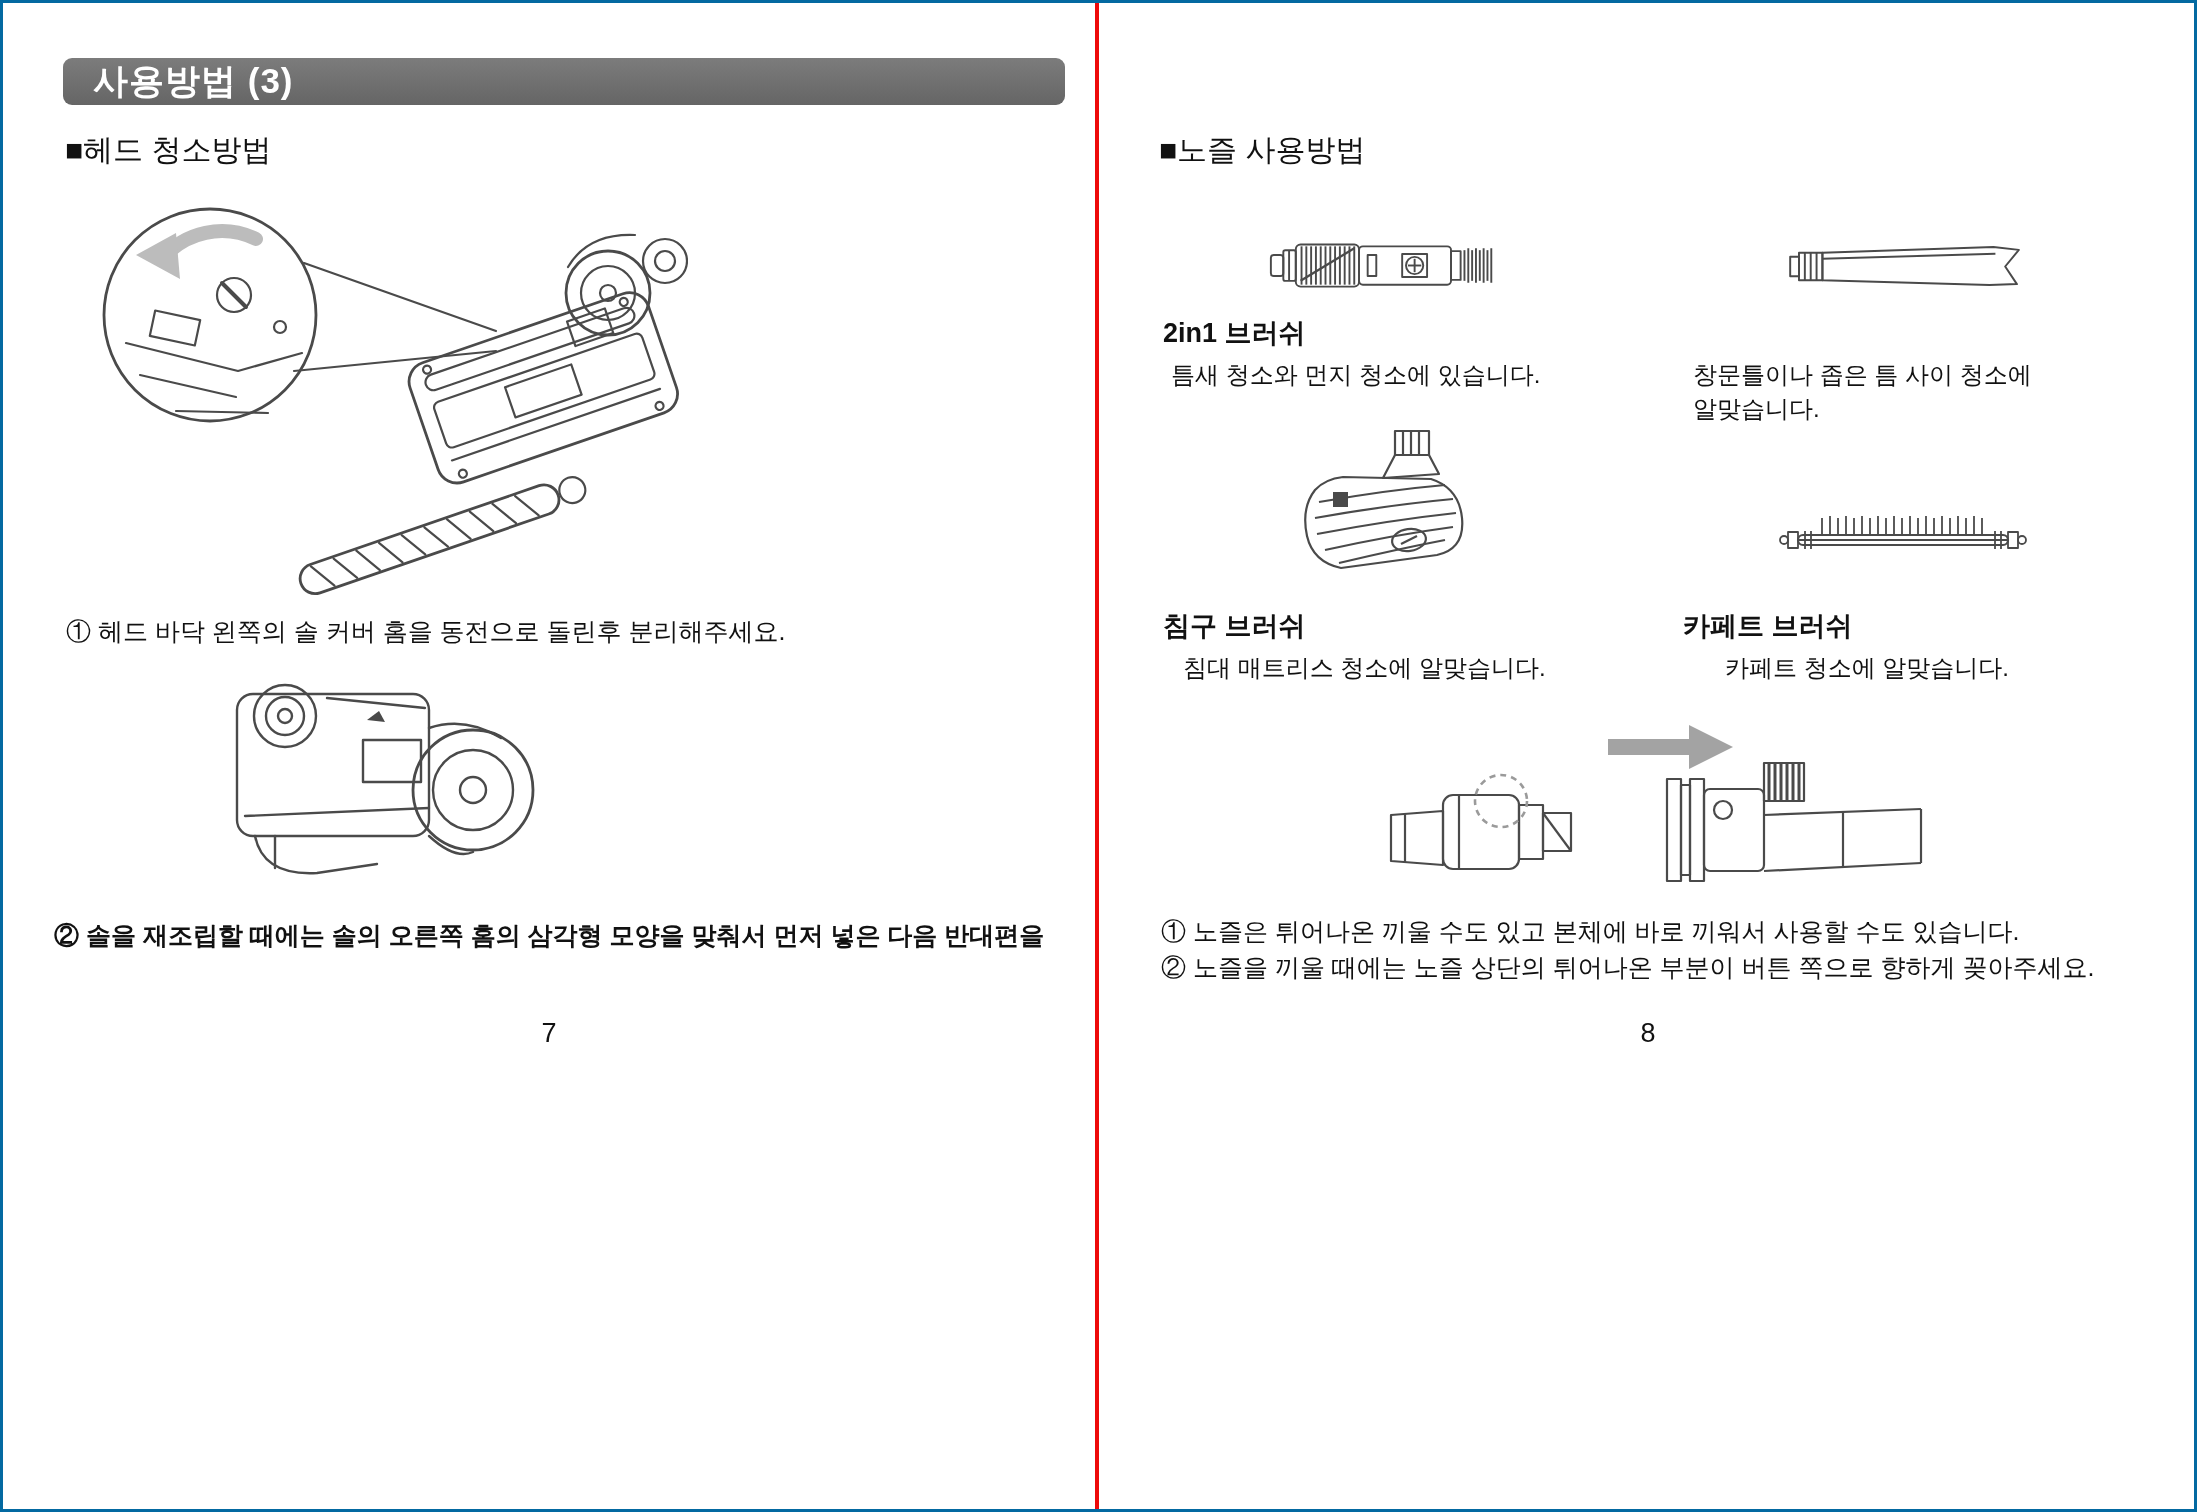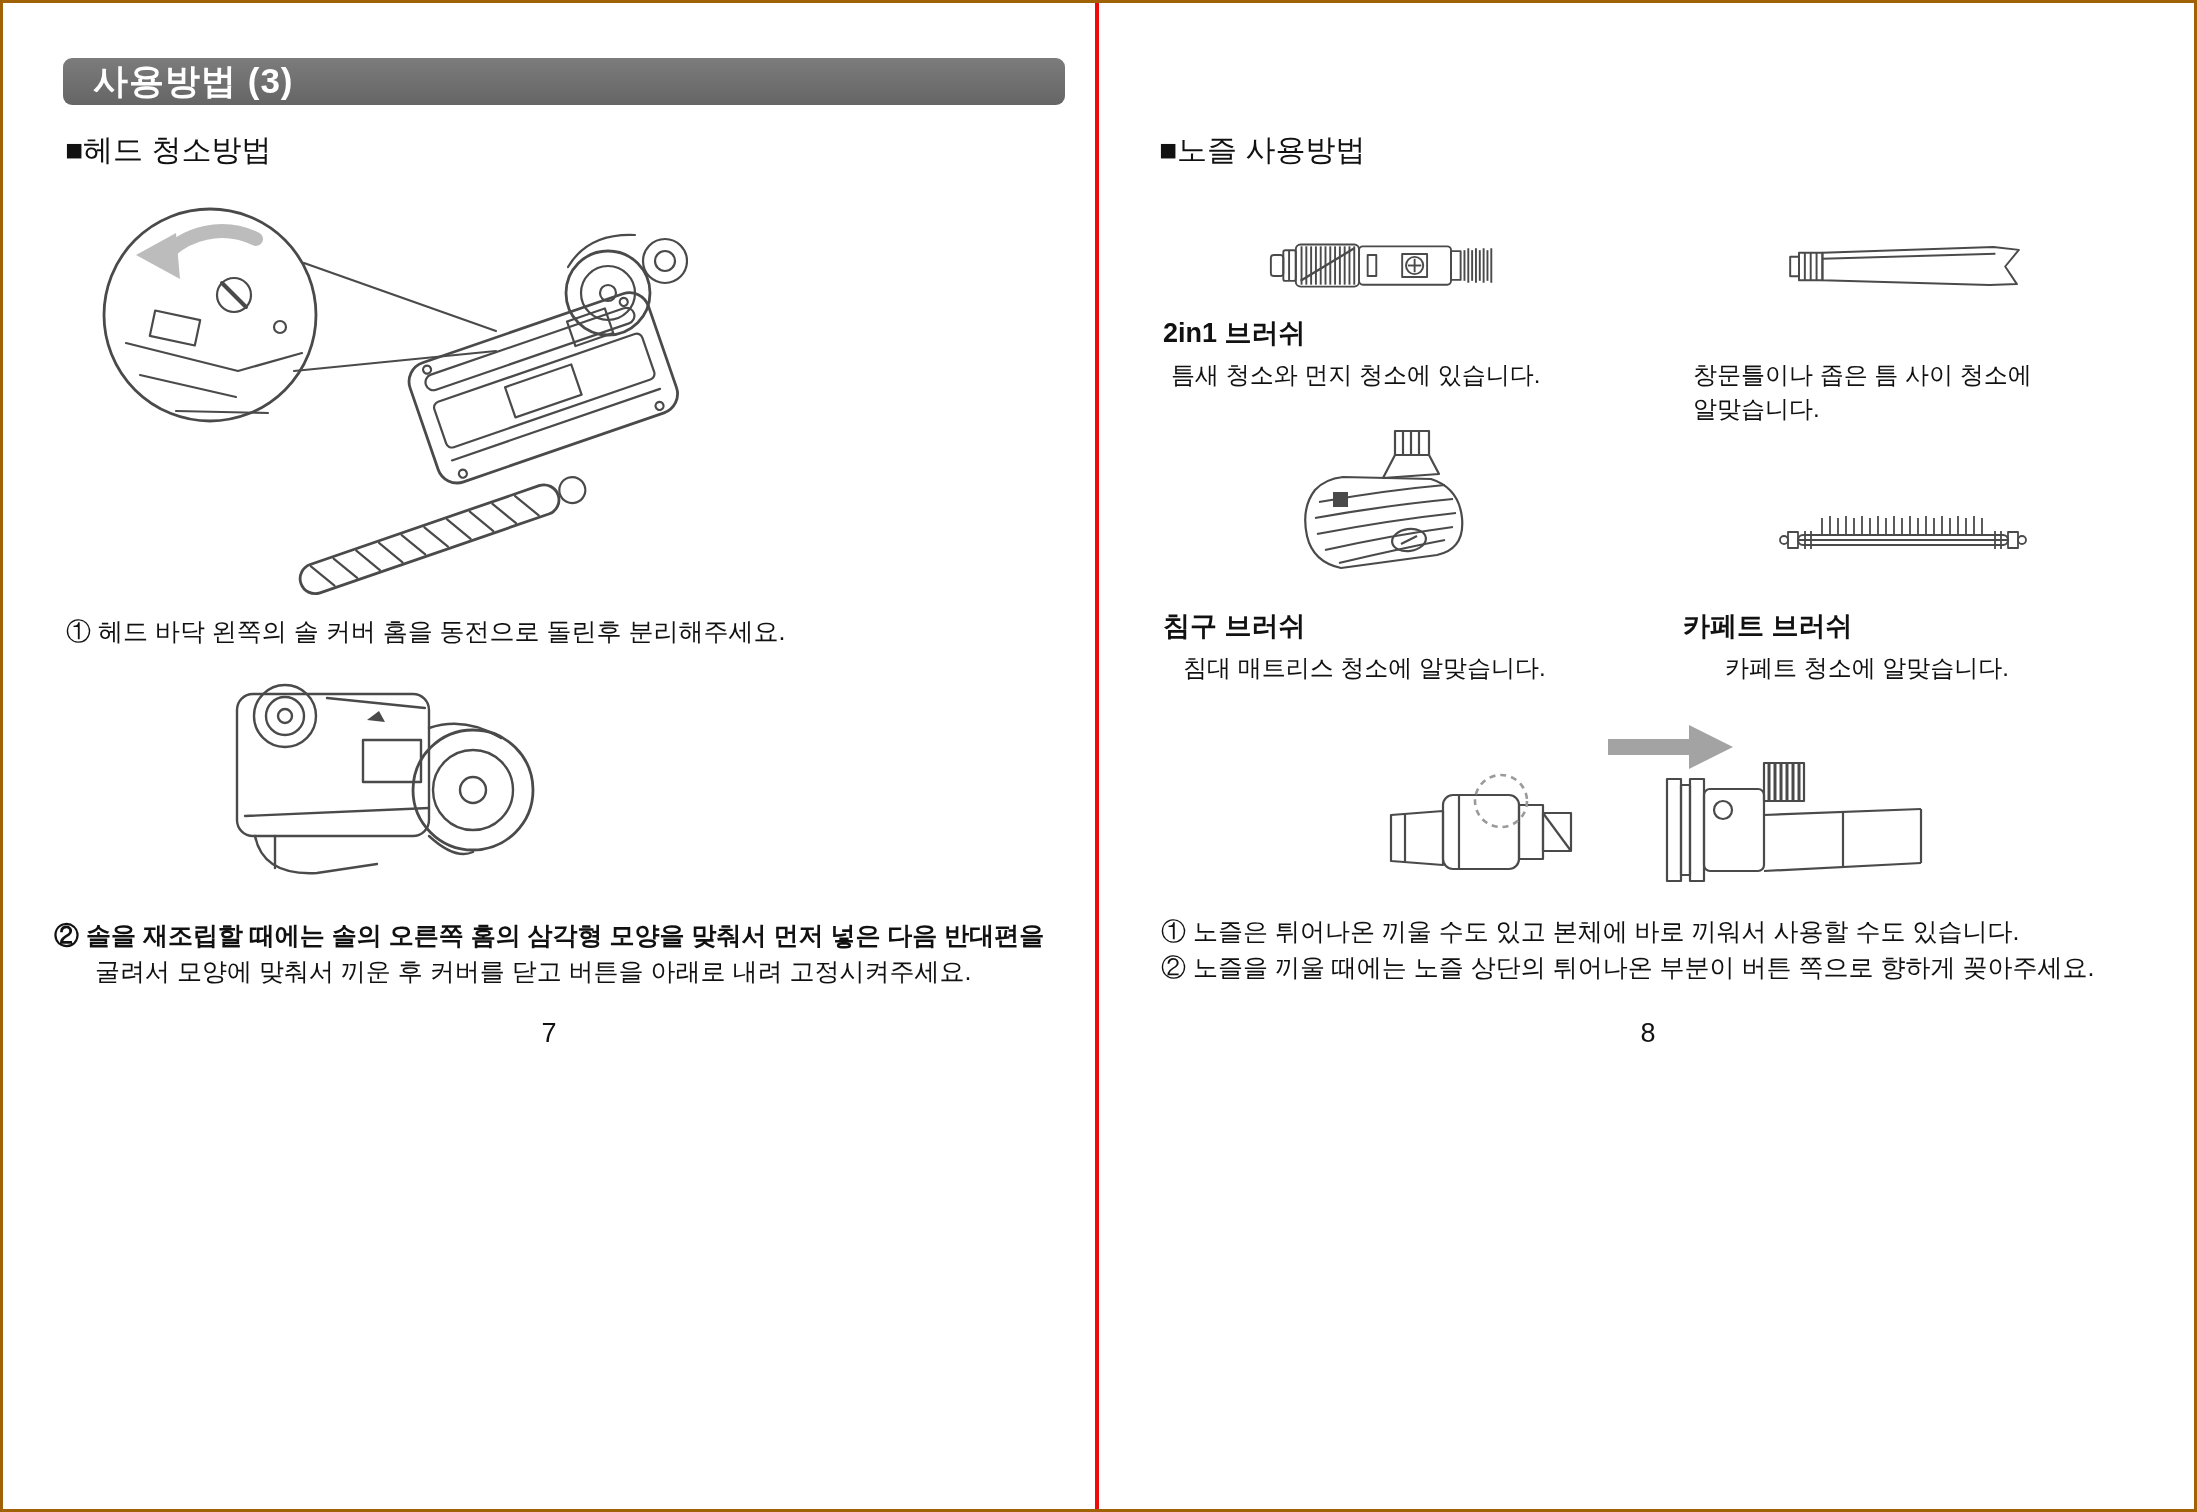--- a/index.html
+++ b/index.html
@@ -1,21 +1,21 @@
 <!DOCTYPE html>
 <html><head>
 <meta charset="utf-8">
 <style>
   html,body{margin:0;padding:0;background:#ffffff;}
   .sheet{
     position:relative;
     width:2197px;height:1512px;
     box-sizing:border-box;
     background:#ffffff;
-    border:3px solid #a16207;
+    border:3px solid #0369a1;
     font-family:"Liberation Sans", sans-serif;
     color:#111111;
     overflow:hidden;
   }
   .abs{position:absolute;}
   .divider{
     position:absolute;top:0;bottom:0;left:1092px;width:4px;
     background:#ee0a0a;
   }
   .hdr-bar{
@@ -115,21 +115,20 @@
         <circle cx="258" cy="122" r="13"></circle>
         <path d="M214 60 Q250 48 286 70"></path>
         <path d="M40 168 Q48 208 102 205 L162 196"></path>
         <path d="M214 168 Q240 192 258 184"></path>
         <line x1="60" y1="168" x2="60" y2="200"></line>
       </g>
     </svg>
   </div>
 
   <div class="abs body-text" style="left:51px;top:914px;font-weight:bold;">② 솔을 재조립할 때에는 솔의 오른쪽 홈의 삼각형 모양을 맞춰서 먼저 넣은 다음 반대편을</div>
-  <div class="abs body-text" style="left:92px;top:950px;">굴려서 모양에 맞춰서 끼운 후 커버를 닫고 버튼을 아래로 내려 고정시켜주세요.</div>
 
   <div class="abs pagenum" style="left:0;top:1015px;width:1092px;">7</div>
 
   <div class="abs sec-title" style="left:1156px;top:127px;">■노즐 사용방법</div>
 
   <div class="abs" style="left:1265px;top:228px;">
     <svg viewBox="0 0 240 72" width="230" height="69">
       <g stroke="#4a4a4a" stroke-width="2" fill="none" stroke-linejoin="round">
         <rect x="3" y="25" width="13" height="22" rx="3"></rect>
         <rect x="16" y="20" width="13" height="32" rx="2"></rect>

